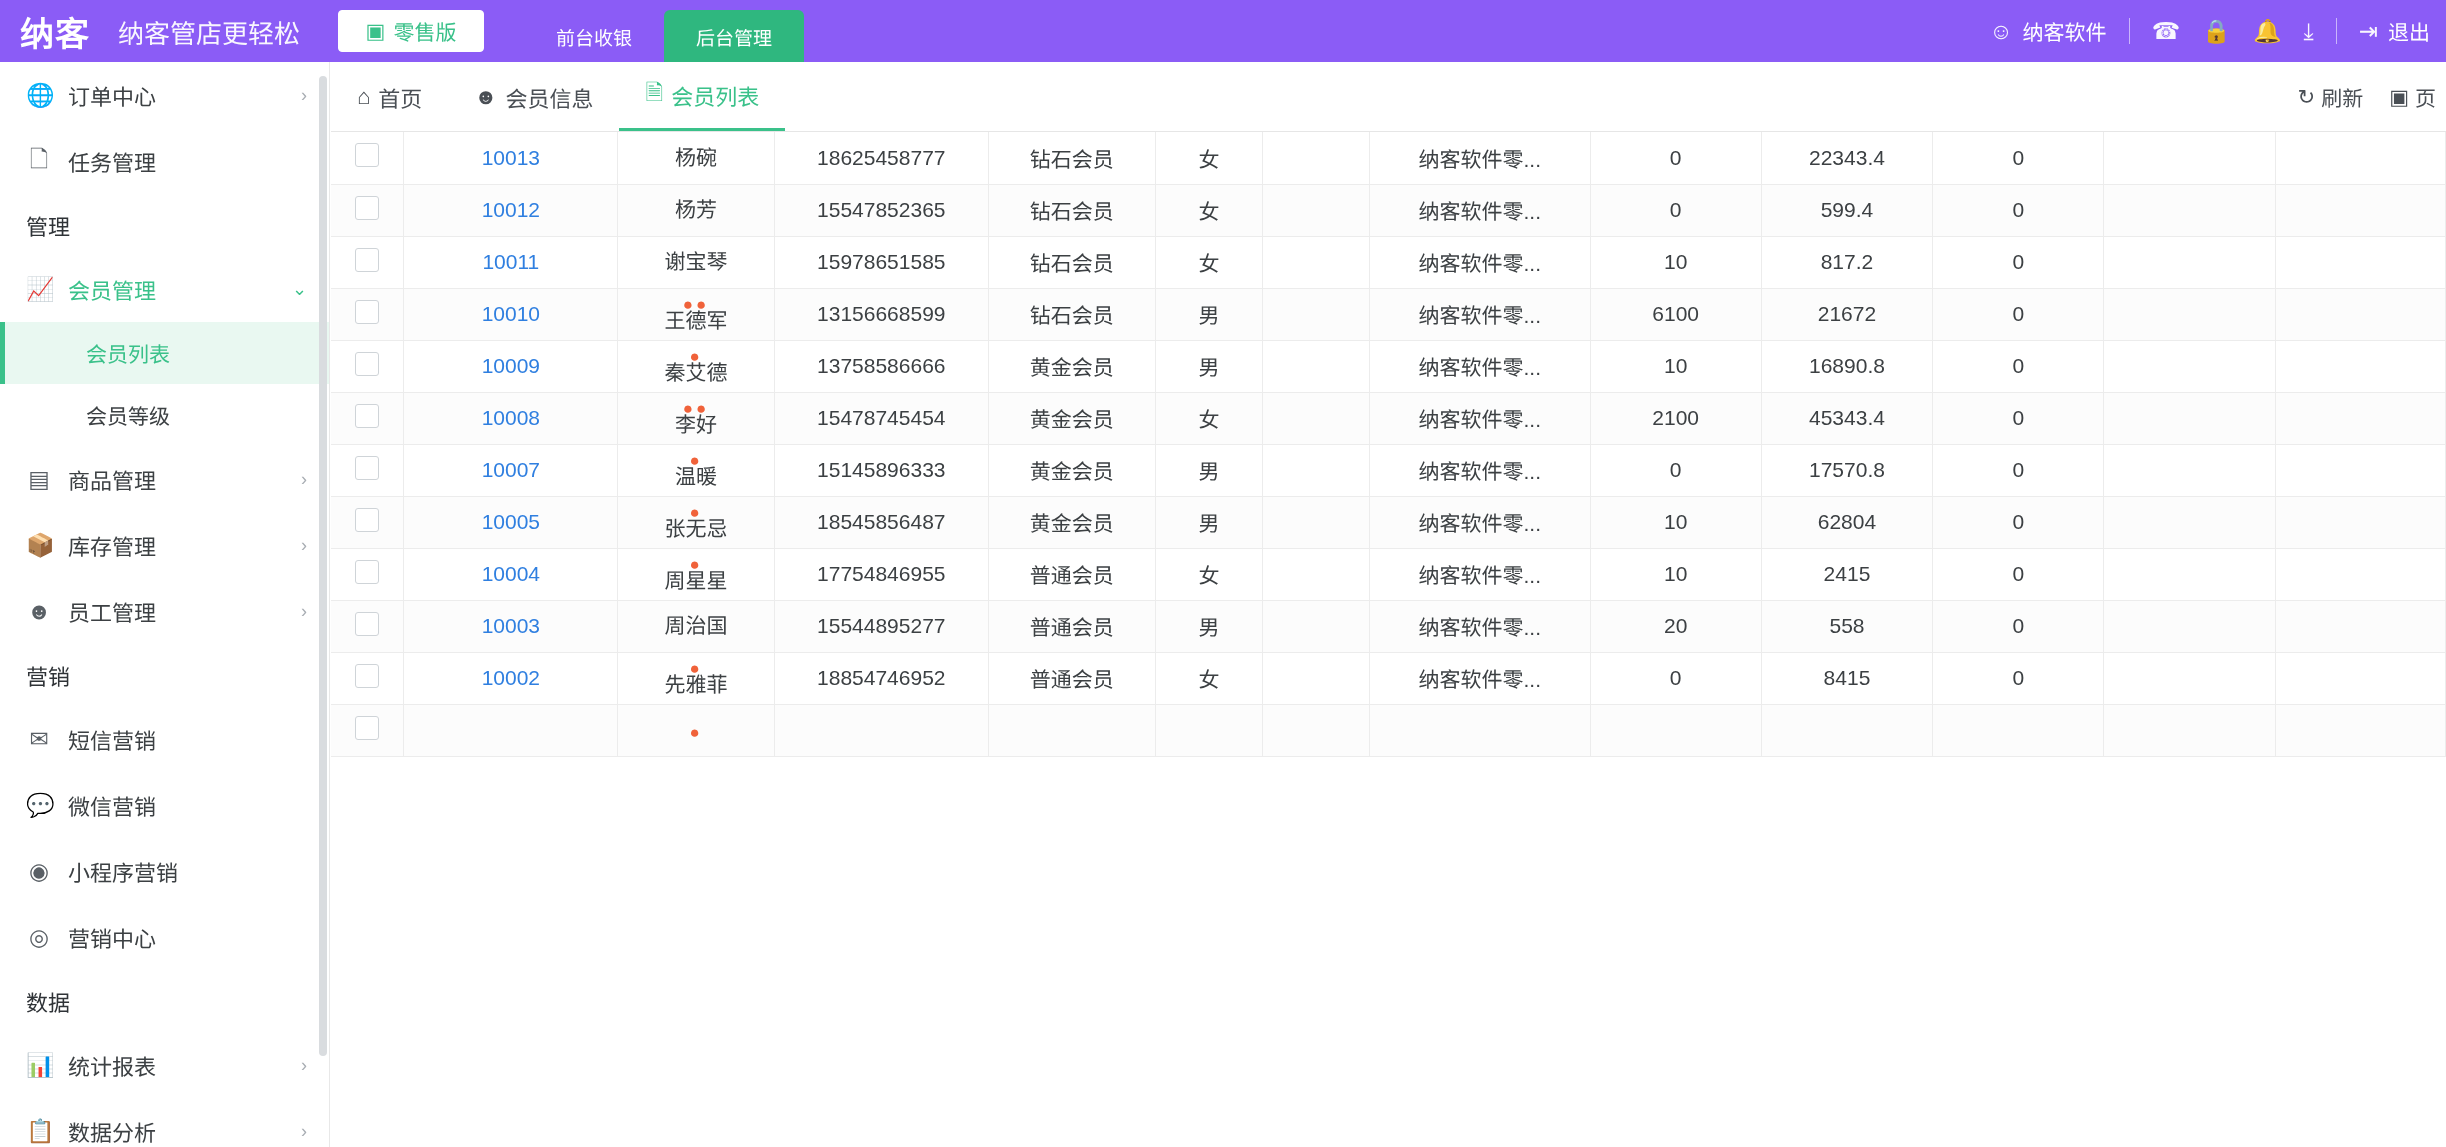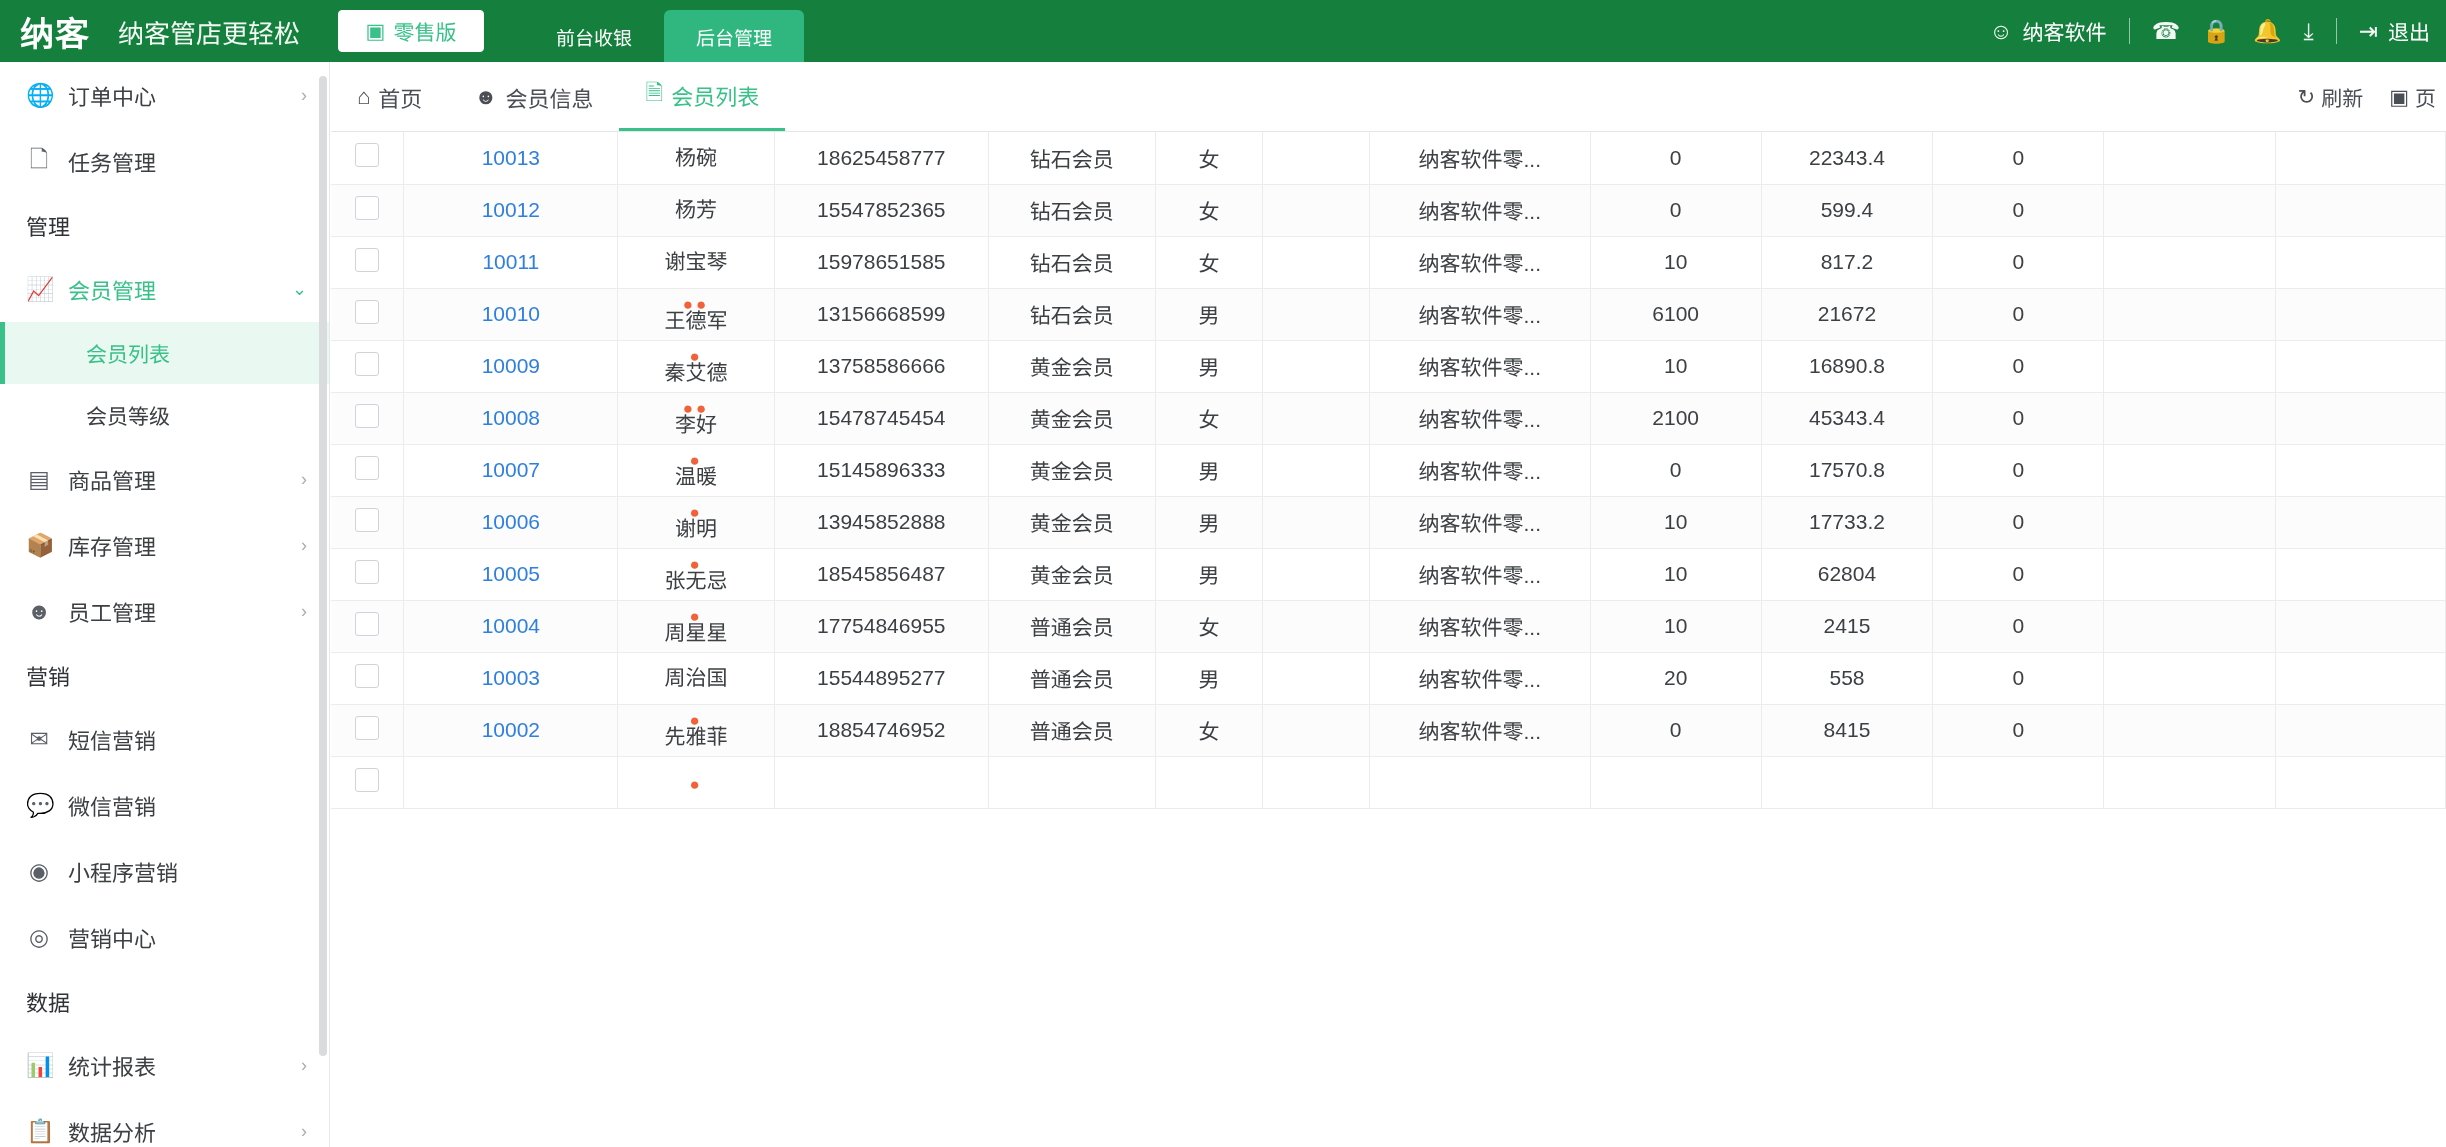--- a/index.html
+++ b/index.html
@@ -6,21 +6,21 @@
   html, body {
     margin: 0; padding: 0;
     width: 2446px; height: 1147px;
     overflow: hidden;
     font-family: "Liberation Sans", "DejaVu Sans", sans-serif;
     background: #ffffff;
   }
   
   .topbar {
     position: absolute; top: 0; left: 0; width: 2446px; height: 62px;
-    background: #15803d;
+    background: #8b5cf6;
     display: flex; align-items: center;
   }
   .logo-box {
     width: 110px; height: 62px; display: flex; align-items: center; justify-content: center;
   }
   .logo-text {
     color: #ffffff; font-size: 34px; font-weight: bold; letter-spacing: 1px;
     font-family: "DejaVu Sans", sans-serif;
   }
   .slogan {
@@ -446,40 +446,20 @@
           <td>
               <span class="truncate">纳客软件零...</span>
             </td>
           <td>0</td>
           <td>17570.8</td>
           <td>0</td>
           <td></td>
           <td></td>
         </tr>
 
-        <tr>
-          <td><span class="chk"></span></td>
-          <td><span class="id-link">10006</span></td>
-          <td>
-            <span class="dots">●</span>
-            <span class="name-cell">谢明</span>
-          </td>
-          <td>13945852888</td>
-          <td>黄金会员</td>
-          <td>男</td>
-          <td></td>
-          <td>
-              <span class="truncate">纳客软件零...</span>
-            </td>
-          <td>10</td>
-          <td>17733.2</td>
-          <td>0</td>
-          <td></td>
-          <td></td>
-        </tr>
 
         <tr>
           <td><span class="chk"></span></td>
           <td><span class="id-link">10005</span></td>
           <td>
             <span class="dots">●</span>
             <span class="name-cell">张无忌</span>
           </td>
           <td>18545856487</td>
           <td>黄金会员</td>

